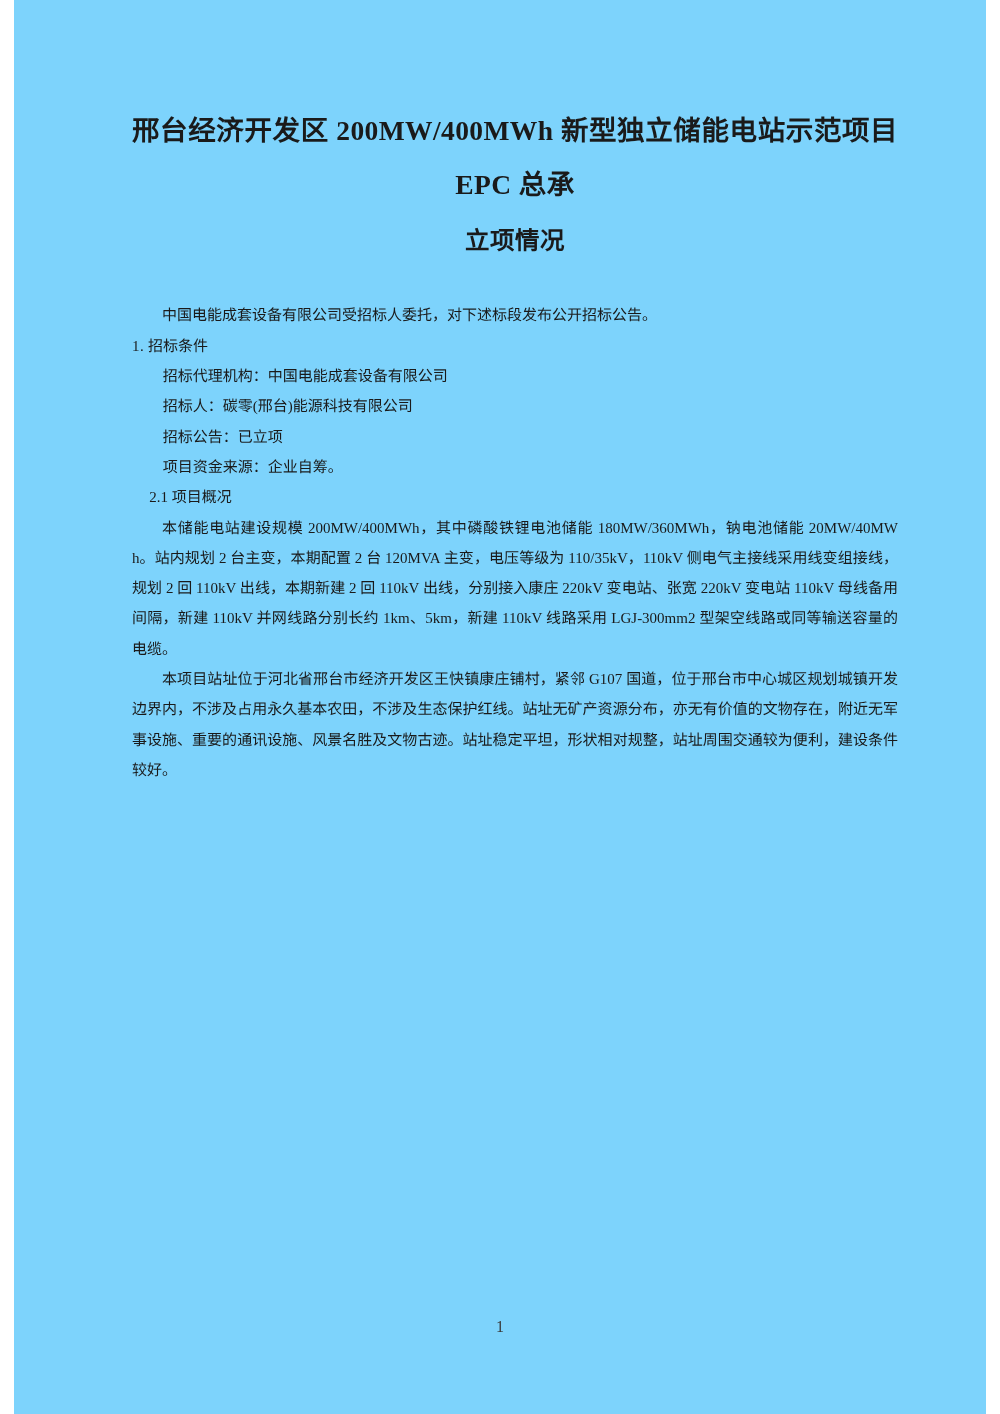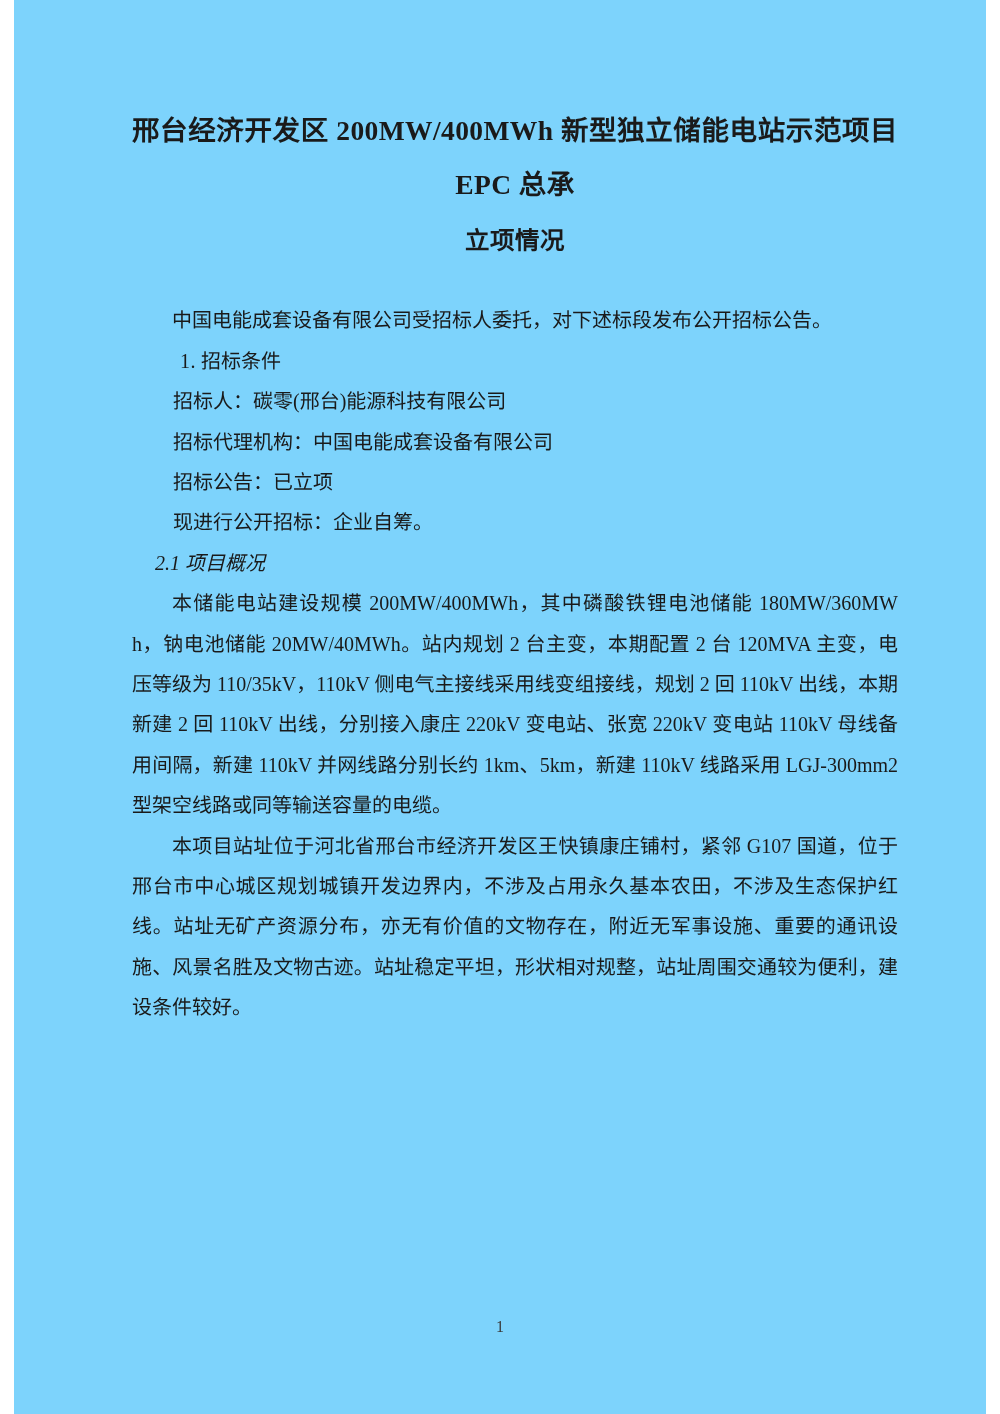--- a/index.html
+++ b/index.html
@@ -45,51 +45,49 @@
     font-weight: bold;
     line-height: 1.6;
     text-align: center;
     margin: 10px 0 0 0;
     letter-spacing: 0.5px;
   }
 
   
   .body-block {
     margin-top: 40px;
-    font-size: 20px;
+    font-size: 15px;
     line-height: 2.02;
   }
   p {
     margin: 0;
     padding: 0;
   }
   .para {
     text-indent: 2em;
     text-align: justify;
     word-break: break-all;
   }
   .lead {
     text-indent: 2em;
   }
   .numbered {
     text-indent: 0;
     padding-left: 0;
-    margin-left: 48px;
   }
   .numbered .num {
     letter-spacing: 0.5px;
   }
   .sub-item {
     padding-left: 2.05em;
     text-indent: 0;
   }
   .sub-head {
     padding-left: 1.15em;
     text-indent: 0;
-    font-style: italic;
   }
 
   
   .page-number {
     position: absolute;
     left: 0;
     right: 0;
     top: 1318px;
     text-align: center;
     font-size: 16px;
@@ -109,24 +107,24 @@
     </h1>
 
     <h2 class="doc-subtitle">立项情况</h2>
 
     <div class="body-block">
 
       <p class="para lead">中国电能成套设备有限公司受招标人委托，对下述标段发布公开招标公告。</p>
 
       <p class="numbered"><span class="num">1.</span>&nbsp;<span>招标条件</span></p>
 
+      <p class="sub-item">招标代理机构：中国电能成套设备有限公司</p>
       <p class="sub-item">招标人：碳零(邢台)能源科技有限公司</p>
-      <p class="sub-item">招标代理机构：中国电能成套设备有限公司</p>
       <p class="sub-item">招标公告：已立项</p>
-      <p class="sub-item">现进行公开招标：企业自筹。</p>
+      <p class="sub-item">项目资金来源：企业自筹。</p>
 
 
       <p class="sub-head"><span>2.1</span>&nbsp;<span>项目概况</span></p>
 
       <p class="para">本储能电站建设规模 200MW/400MWh，其中磷酸铁锂电池储能 180MW/360MWh，钠电池储能 20MW/40MWh。站内规划 2 台主变，本期配置 2 台 120MVA 主变，电压等级为 110/35kV，110kV 侧电气主接线采用线变组接线，规划 2 回 110kV 出线，本期新建 2 回 110kV 出线，分别接入康庄 220kV 变电站、张宽 220kV 变电站 110kV 母线备用间隔，新建 110kV 并网线路分别长约 1km、5km，新建 110kV 线路采用 LGJ-300mm2 型架空线路或同等输送容量的电缆。</p>
       <p class="para">本项目站址位于河北省邢台市经济开发区王快镇康庄铺村，紧邻 G107 国道，位于邢台市中心城区规划城镇开发边界内，不涉及占用永久基本农田，不涉及生态保护红线。站址无矿产资源分布，亦无有价值的文物存在，附近无军事设施、重要的通讯设施、风景名胜及文物古迹。站址稳定平坦，形状相对规整，站址周围交通较为便利，建设条件较好。</p>
 
     </div>
   </div>
 

